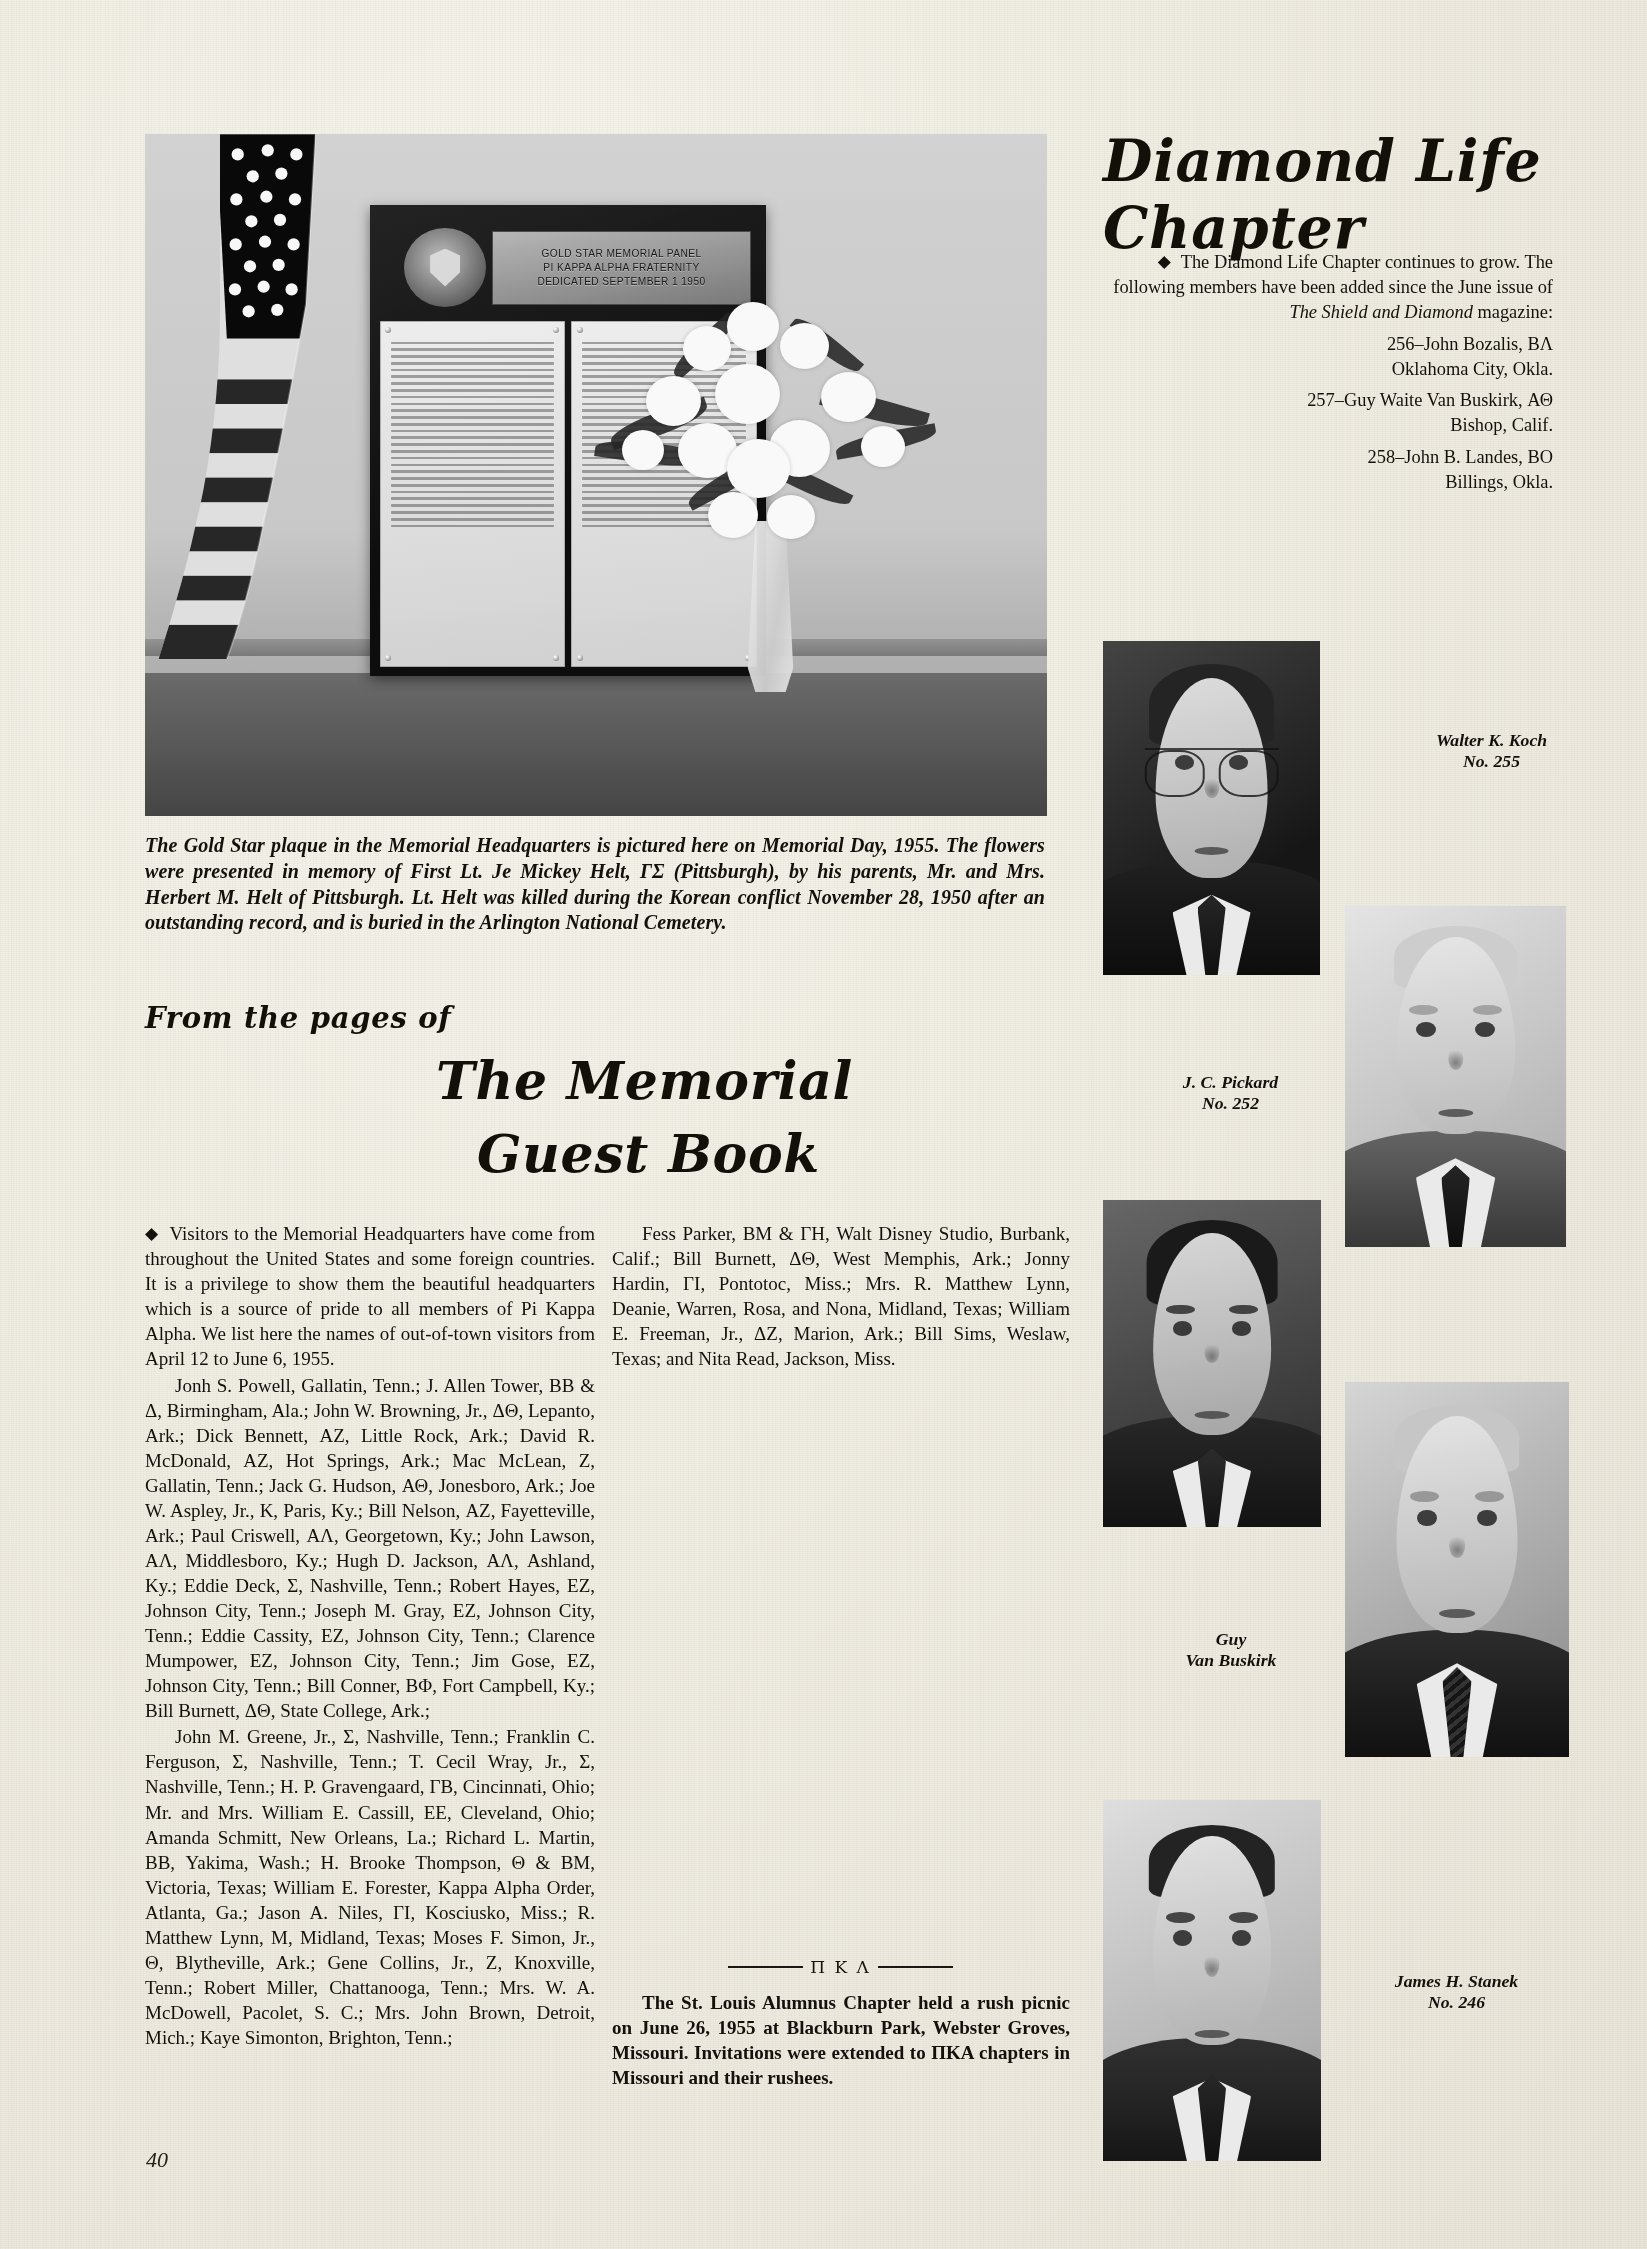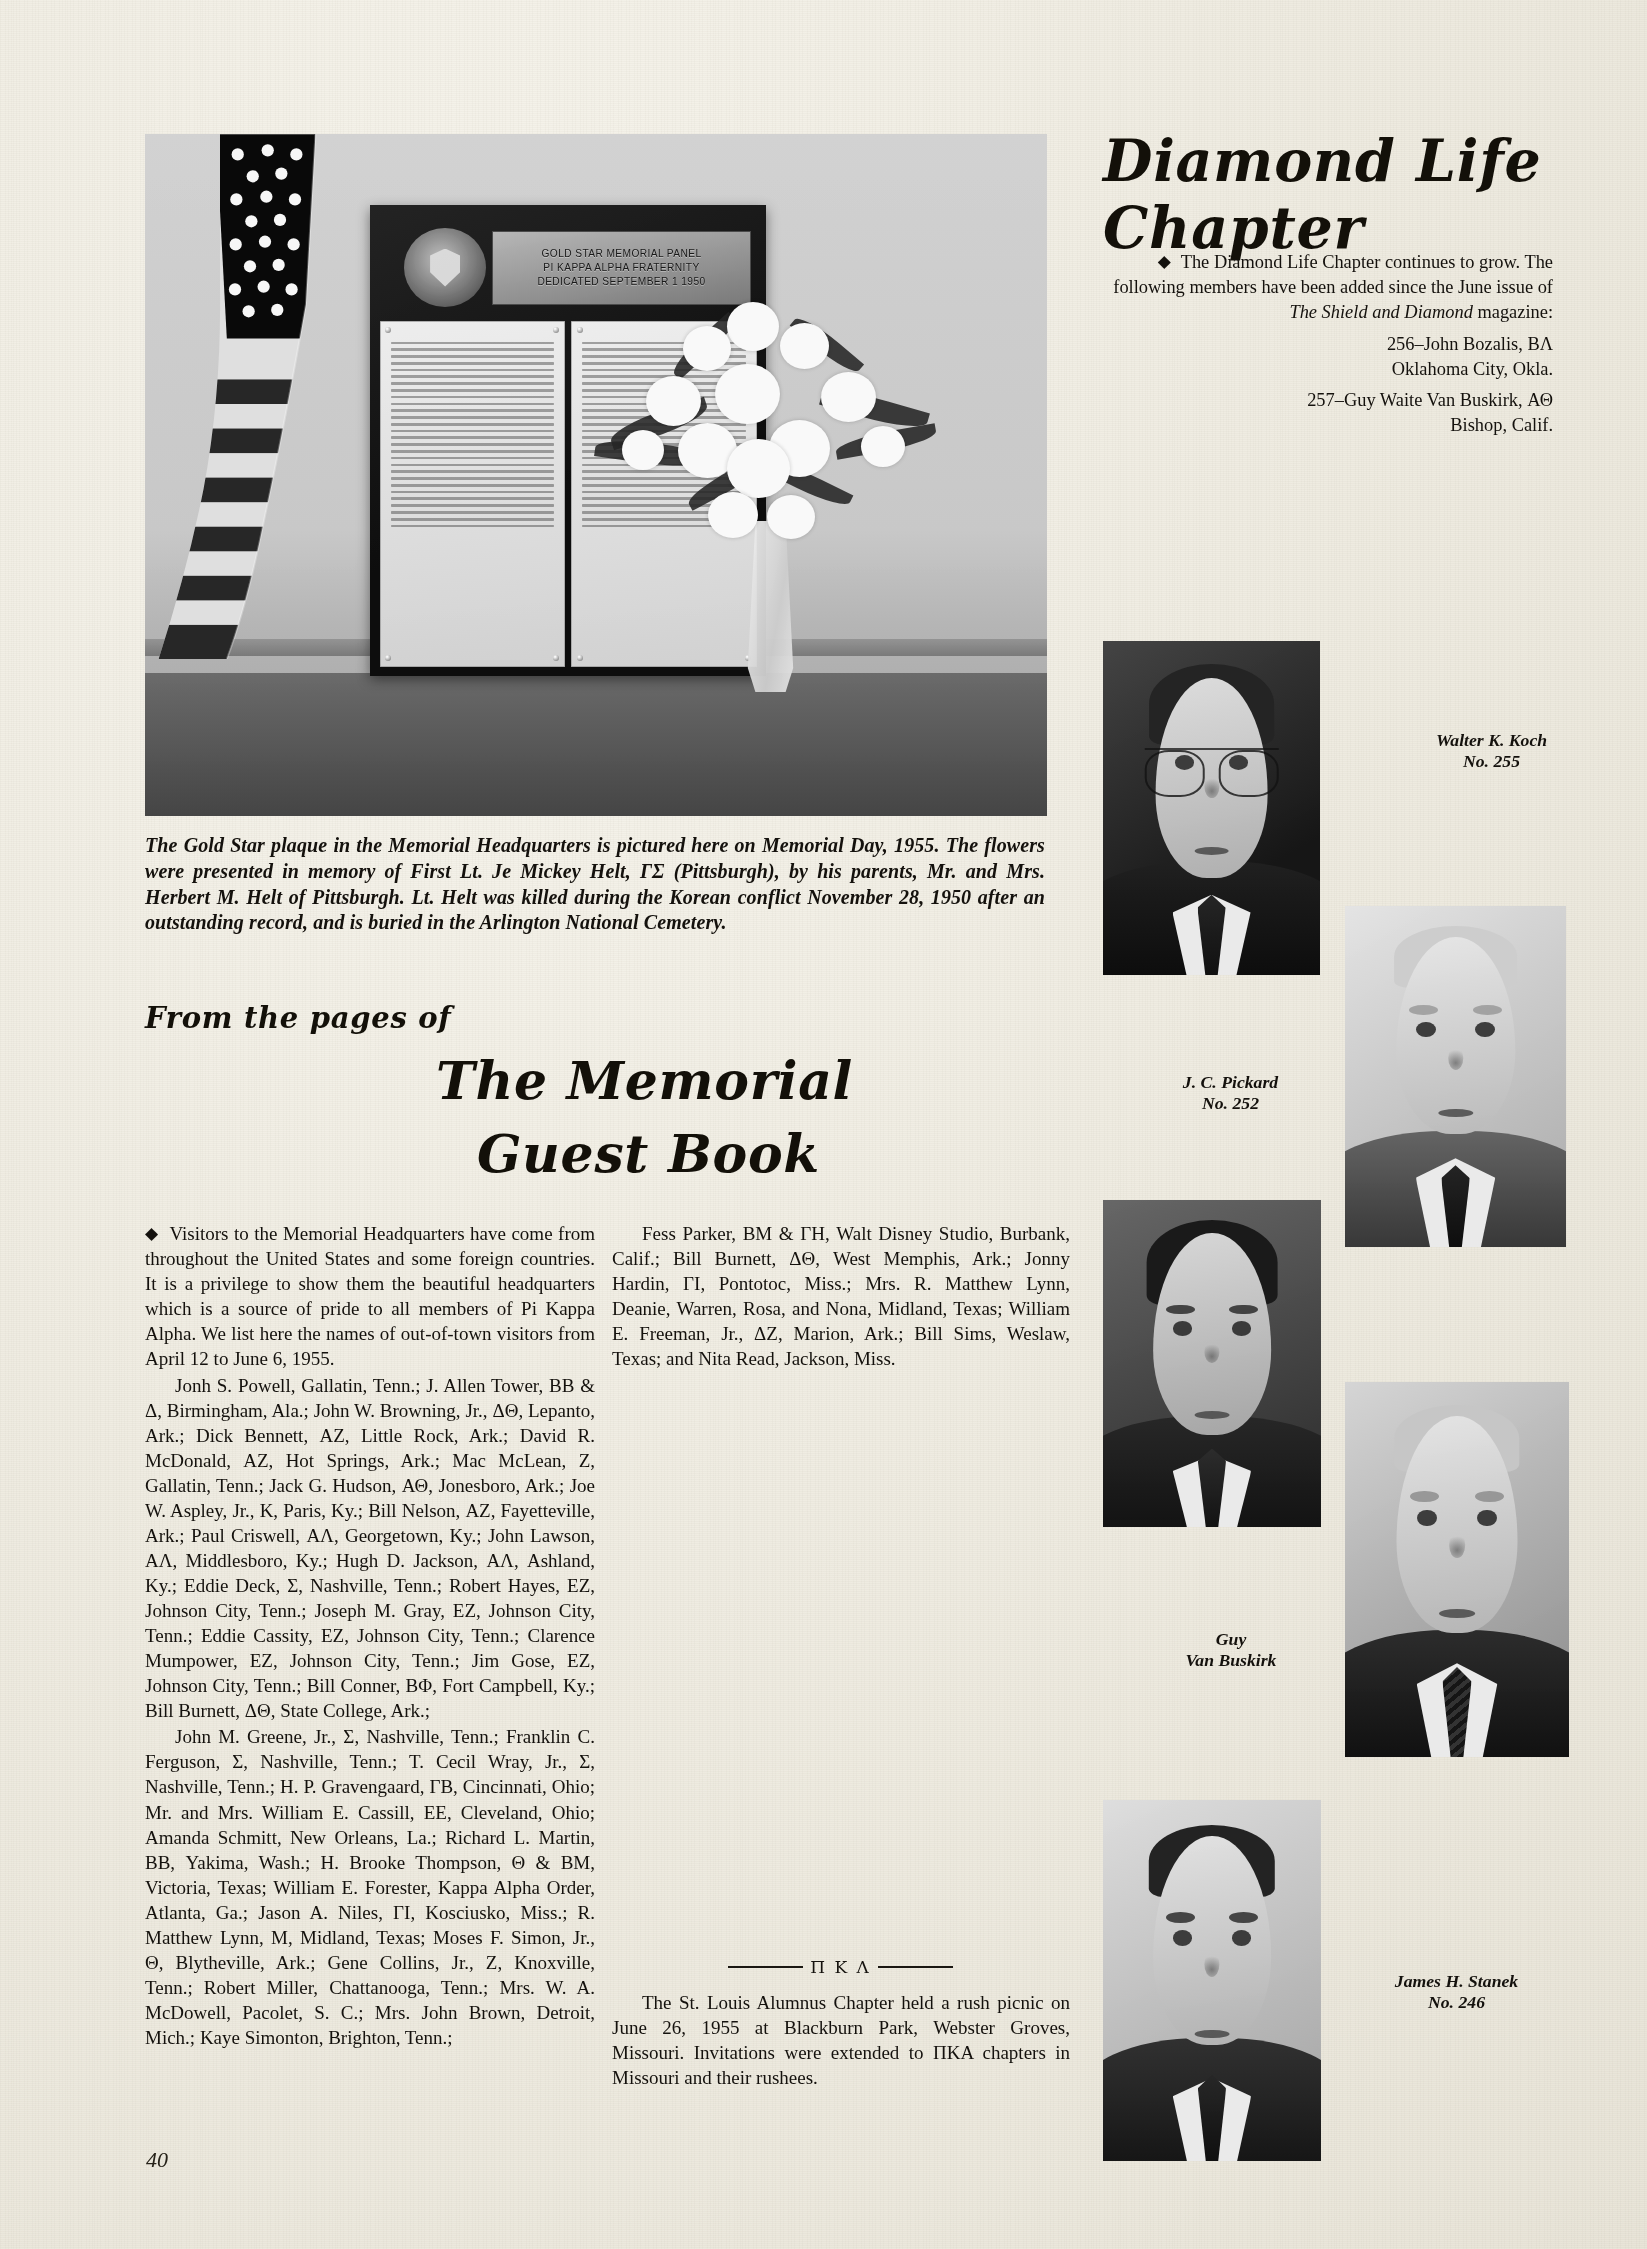--- a/index.html
+++ b/index.html
@@ -111,21 +111,21 @@
   #member-list .loc{display:block;padding-left:102px;}
 
   
   #pika-rule{position:absolute;left:728px;top:1957px;width:225px;
     display:flex;align-items:center;gap:6.8px;}
   #pika-rule .ln{flex:1;height:2px;background:#1a1712;}
   #pika-rule .gl{font-family:"DejaVu Serif",serif;font-size:17px;letter-spacing:2px;}
 
   #closing{position:absolute;left:612px;top:1990px;width:458px;
     font-size:19px;line-height:1.318;text-align:justify;}
-  #closing p{margin:0;text-indent:30px;}
+  #closing p{margin:0;text-indent:30px;font-weight:bold;}
 
   
   #page-number{position:absolute;left:146px;top:2147px;
     font-style:italic;font-size:22px;color:#262219;}
 
   
   .portrait{position:absolute;overflow:hidden;filter:grayscale(1) contrast(1.04);
     background:#9d9b94;}
   .pcap{position:absolute;font-style:italic;font-weight:bold;font-size:17.7px;
     line-height:1.2;text-align:center;color:#14110d;}
@@ -365,20 +365,24 @@
     </p>
     <div id="member-list">
       <div class="entry">
         <span>256</span>–<span>John Bozalis, ΒΛ</span>
         <span class="loc">Oklahoma City, Okla.</span>
       </div>
       <div class="entry">
         <span>257</span>–<span>Guy Waite Van Buskirk, ΑΘ</span>
         <span class="loc">Bishop, Calif.</span>
       </div>
+      <div class="entry">
+        <span>258</span>–<span>John B. Landes, ΒΟ</span>
+        <span class="loc">Billings, Okla.</span>
+      </div>
     </div>
   </div>
 
   <div class="portrait" style="left:1103px;top:641px;width:217px;height:334px;">
     <div class="face">
       <div class="bg-studio" style="background:linear-gradient(150deg,#4a463f,#1d1a16 70%)"></div>
       <div class="suit" style="background:linear-gradient(180deg,#26231e,#131110)"></div>
       <div class="hair" style="width:58%;height:24%;top:7%;background:#2b2721"></div>
       <div class="head" style="width:52%;height:60%;top:11%;
            background:linear-gradient(170deg,#ddd9cd,#b2ada0)"></div>

